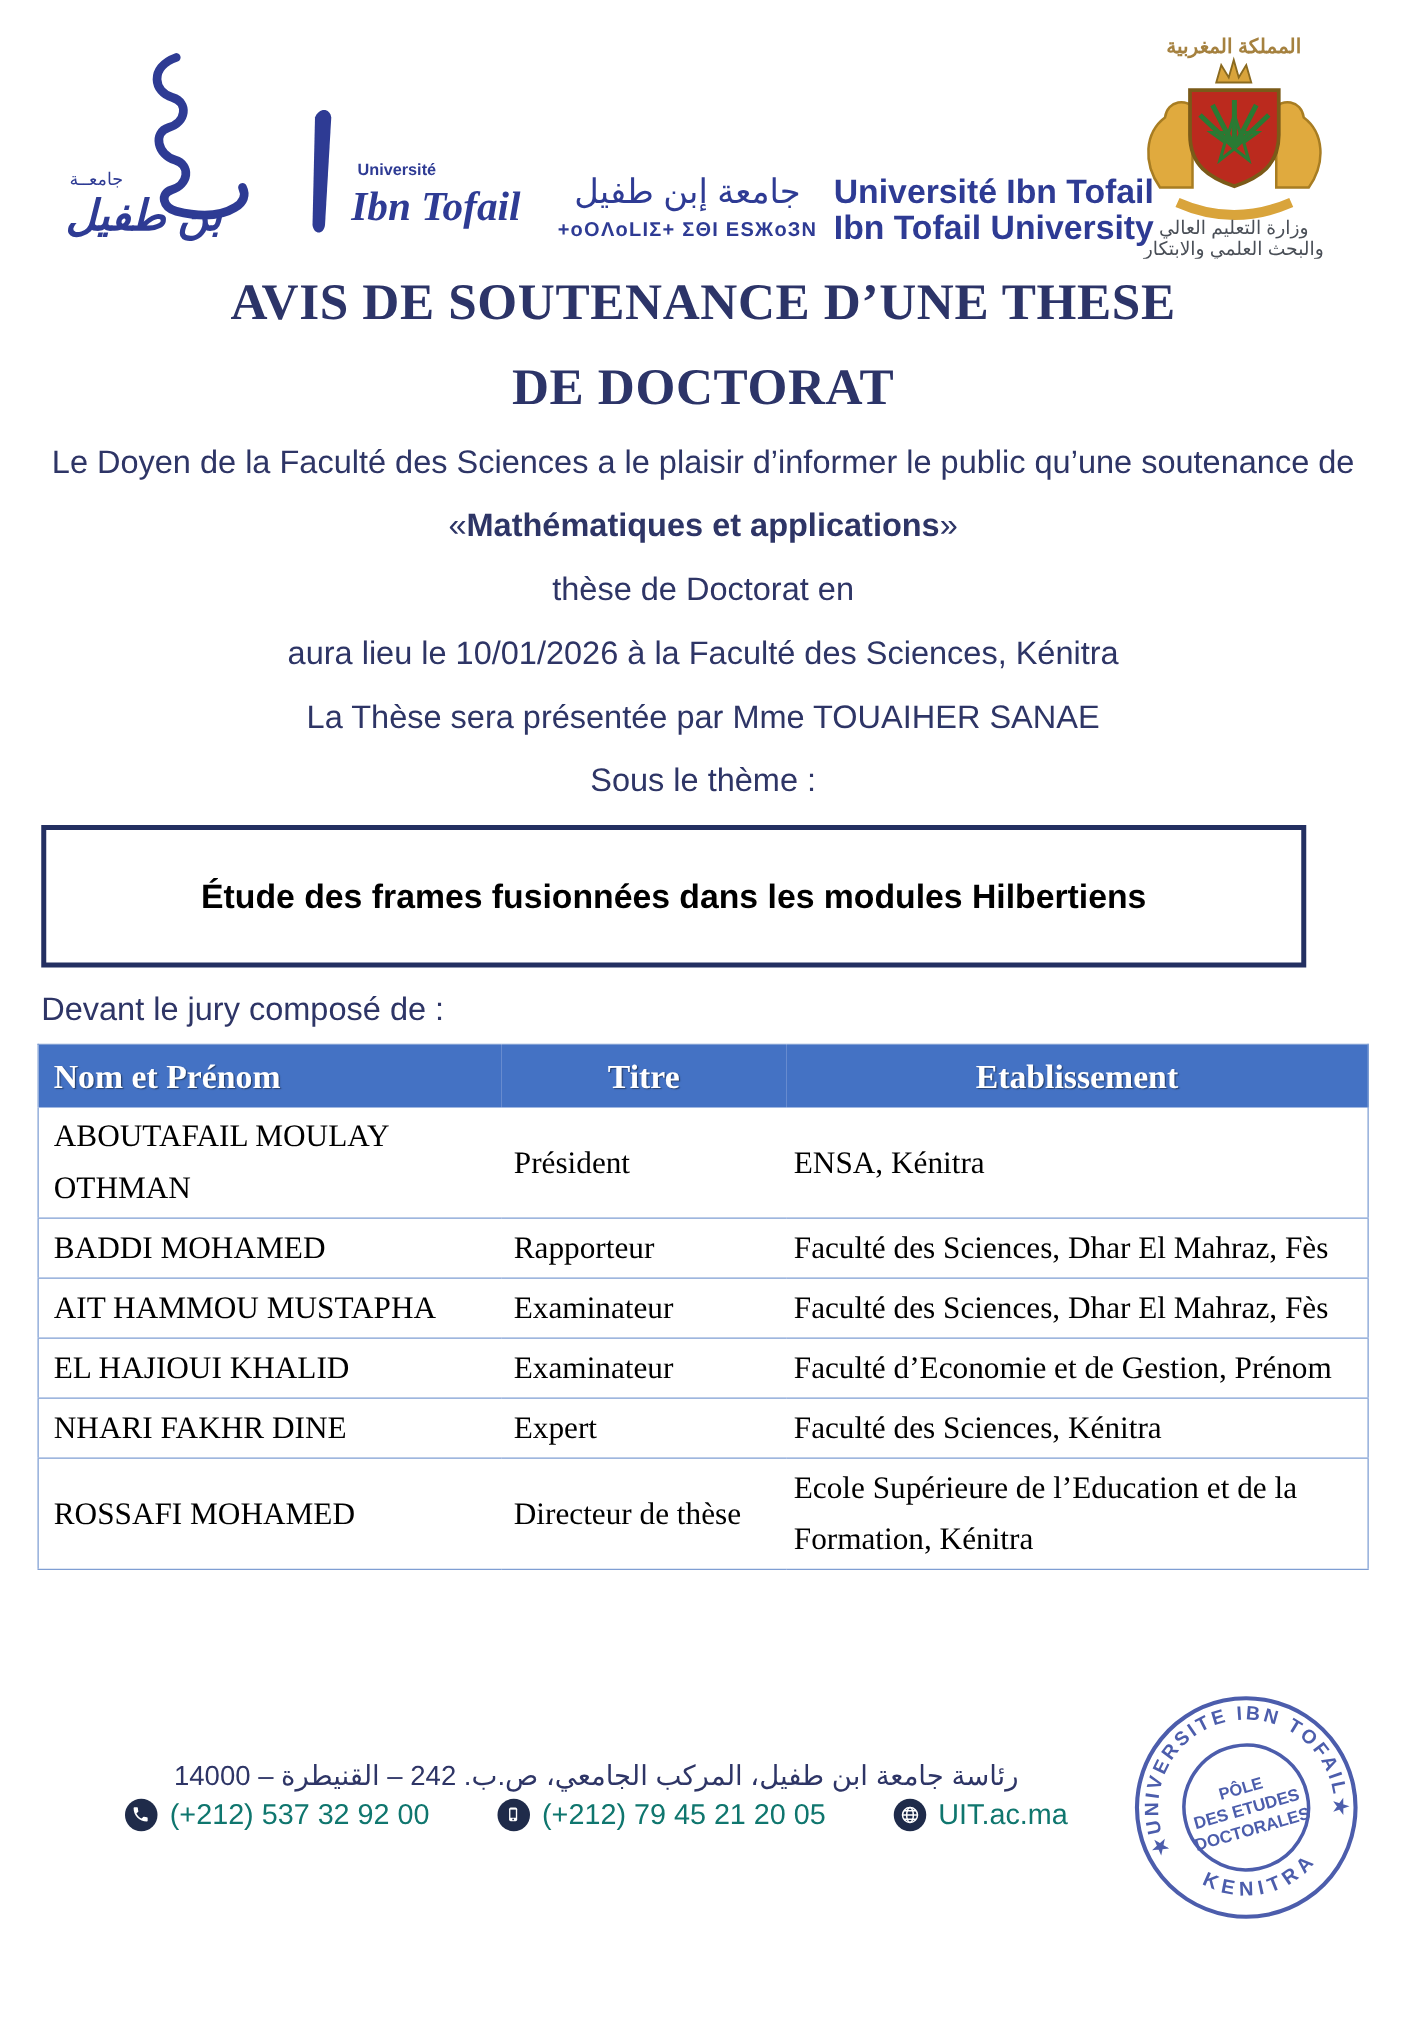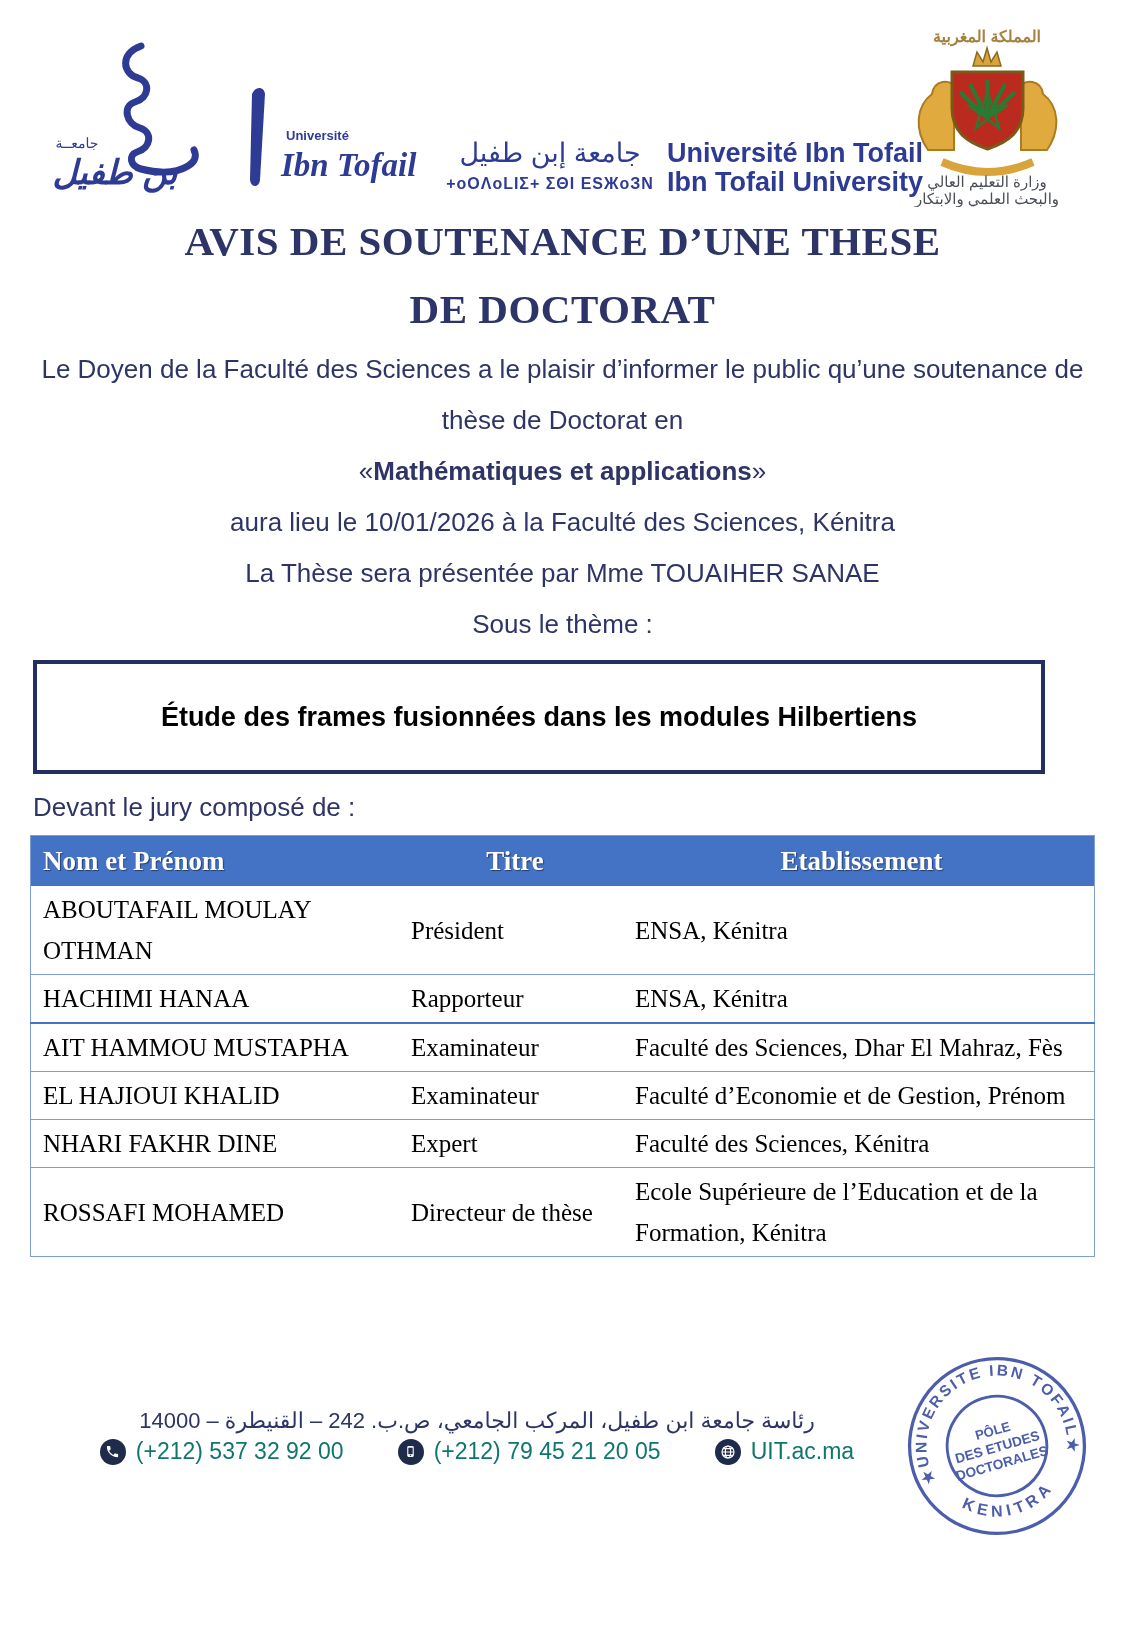--- a/index.html
+++ b/index.html
@@ -97,22 +97,22 @@
     <text x="107" y="182" text-anchor="middle" font-size="15" fill="#4a4f57">والبحث العلمي والابتكار</text>
   </svg>
 
   <div class="title-block">
     <p class="title-line">AVIS DE SOUTENANCE D’UNE THESE</p>
     <p class="title-line">DE DOCTORAT</p>
   </div>
 
   <div class="body-lines">
     <p class="bline">Le Doyen de la Faculté des Sciences a le plaisir d’informer le public qu’une soutenance de</p>
+    <p class="bline"><span>«</span><b>Mathématiques et applications</b><span>»</span></p>
     <p class="bline">thèse de Doctorat en</p>
-    <p class="bline"><span>«</span><b>Mathématiques et applications</b><span>»</span></p>
     <p class="bline">aura lieu le 10/01/2026 à la Faculté des Sciences, Kénitra</p>
     <p class="bline">La Thèse sera présentée par Mme TOUAIHER SANAE</p>
     <p class="bline">Sous le thème :</p>
   </div>
 
   <div class="theme-box">
     <div class="theme-title">Étude des frames fusionnées dans les modules Hilbertiens</div>
   </div>
 
   <div class="jury-label">Devant le jury composé de :</div>
@@ -124,24 +124,24 @@
         <th class="c2">Titre</th>
         <th class="c3">Etablissement</th>
       </tr>
     </thead>
     <tbody>
       <tr>
         <td class="c1">ABOUTAFAIL MOULAY OTHMAN</td>
         <td class="c2">Président</td>
         <td class="c3">ENSA, Kénitra</td>
       </tr>
-      <tr class="thick">
-        <td class="c1">HACHIMI HANAA</td>
+      <tr>
+        <td class="c1">BADDI MOHAMED</td>
         <td class="c2">Rapporteur</td>
-        <td class="c3">ENSA, Kénitra</td>
+        <td class="c3">Faculté des Sciences, Dhar El Mahraz, Fès</td>
       </tr>
       <tr>
         <td class="c1">AIT HAMMOU MUSTAPHA</td>
         <td class="c2">Examinateur</td>
         <td class="c3">Faculté des Sciences, Dhar El Mahraz, Fès</td>
       </tr>
       <tr>
         <td class="c1">EL HAJIOUI KHALID</td>
         <td class="c2">Examinateur</td>
         <td class="c3">Faculté d’Economie et de Gestion, Prénom</td>

